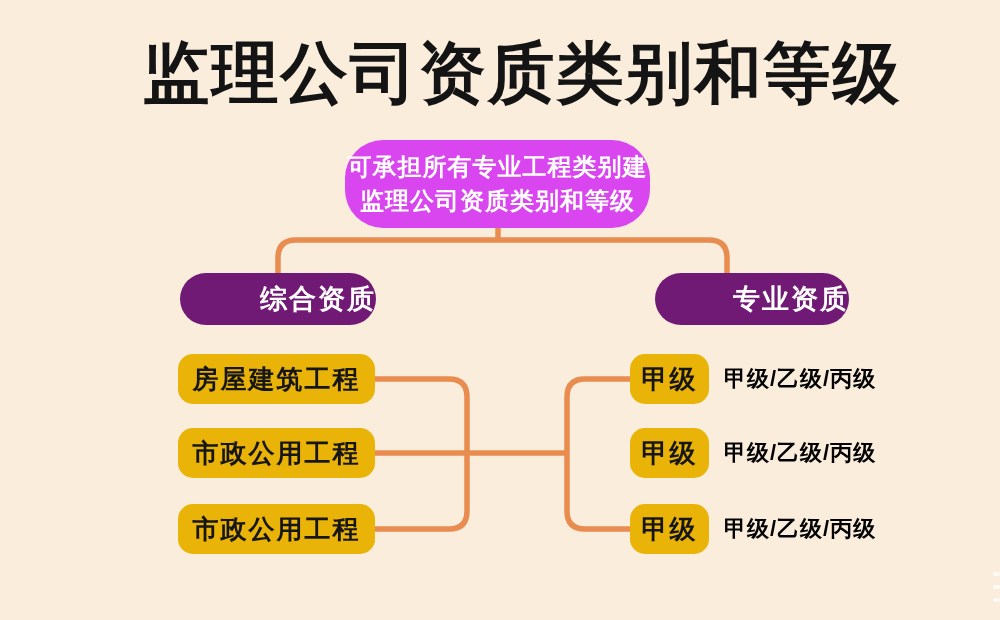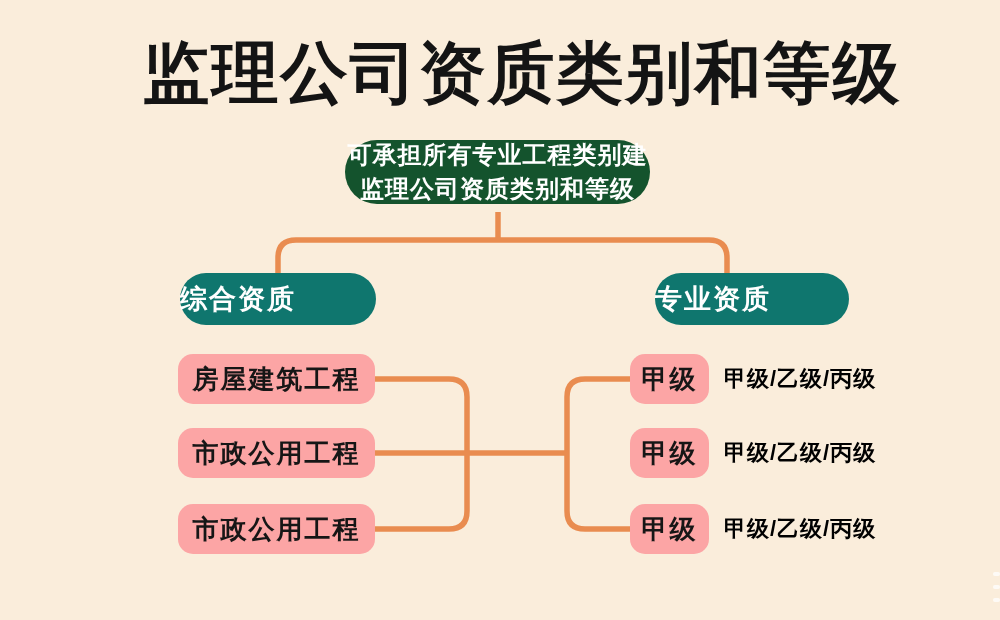--- a/index.html
+++ b/index.html
@@ -22,49 +22,49 @@
     letter-spacing:2px;
     color:#141414;
     line-height:1.15;
     padding-left:22px;
   }
   .connectors{
     position:absolute;left:0;top:0;
   }
   .root-node{
     position:absolute;
-    left:345px;top:140px;width:305px;height:64px;
-    background:#14532d;
+    left:345px;top:140px;width:305px;height:88px;
+    background:#d946ef;
     border-radius:38px;
     color:#ffffff;
     font-size:24px;
     font-weight:700;
     display:flex;flex-direction:column;
     align-items:center;justify-content:center;
     line-height:1.4;
     letter-spacing:1px;
     text-align:center;
   }
   .pill{
     position:absolute;
     height:52px;
-    background:#0f766e;
+    background:#701a75;
     border-radius:27px;
     color:#ffffff;
     font-size:27px;
     font-weight:700;
     letter-spacing:2px;
-    display:flex;align-items:center;justify-content:flex-start;
+    display:flex;align-items:center;justify-content:flex-end;
   }
   .pill.left{left:180px;top:273px;width:196px;}
   .pill.right{left:655px;top:273px;width:194px;}
   .gray-box{
     position:absolute;
     height:50px;
-    background:#fca5a5;
+    background:#eab308;
     border-radius:15px;
     color:#161616;
     font-size:26px;
     font-weight:700;
     letter-spacing:2px;
     display:flex;align-items:center;justify-content:center;
   }
   .gray-box.wide{left:178px;width:197px;}
   .gray-box.narrow{left:630px;width:79px;}
   .row1{top:354px;}

